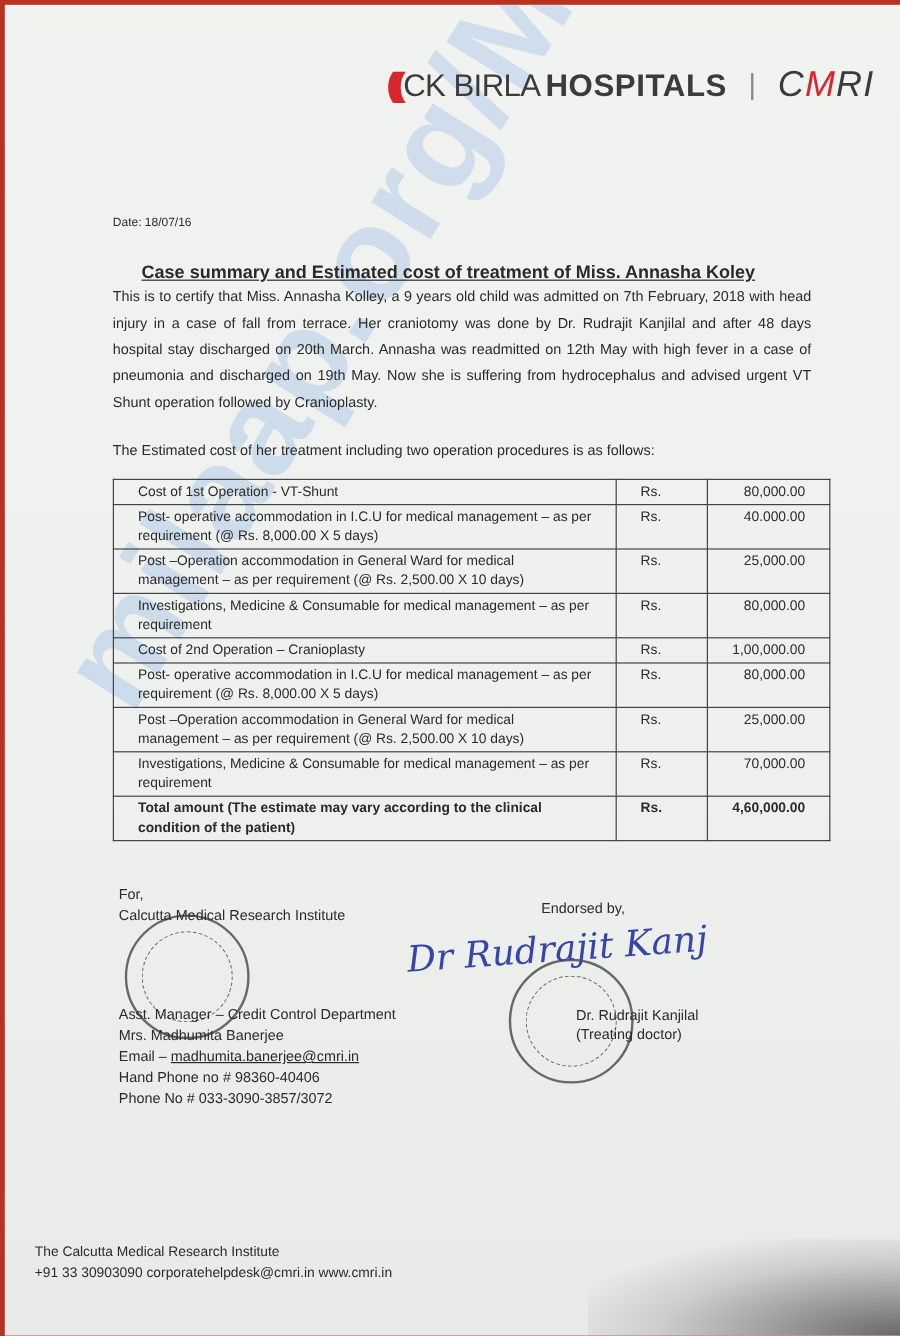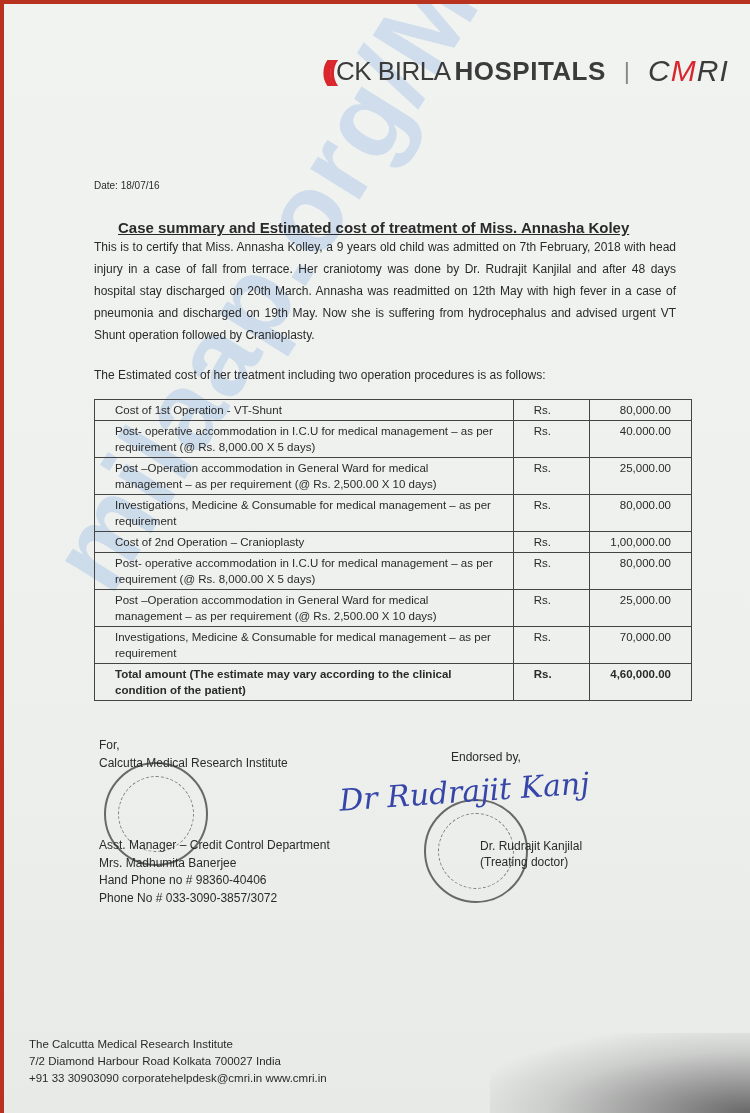--- a/index.html
+++ b/index.html
@@ -122,29 +122,29 @@
     <div>For,</div>
     <div>Calcutta Medical Research Institute</div>
   </div>
 
   <div class="endorsed">Endorsed by,</div>
   <div class="signature">Dr Rudrajit Kanj</div>
 
   <div class="contact">
     <div>Asst. Manager – Credit Control Department</div>
     <div>Mrs. Madhumita Banerjee</div>
+    <div><span>Email – </span><span class="email">madhumita.banerjee@cmri.in</span></div>
     <div>Hand Phone no # 98360-40406</div>
     <div>Phone No # 033-3090-3857/3072</div>
   </div>
 
   <div class="doctor">
     <div>Dr. Rudrajit Kanjilal</div>
     <div>(Treating doctor)</div>
   </div>
 
   <div class="footer">
     <div>The Calcutta Medical Research Institute</div>
-    <div>7/2 Diamond Harbour Road  Kolkata 700027  India</div>
     <div>+91 33 30903090  corporatehelpdesk@cmri.in  www.cmri.in</div>
   </div>
 
   <div class="shadow"></div>
 </div>
 
 </body></html>

